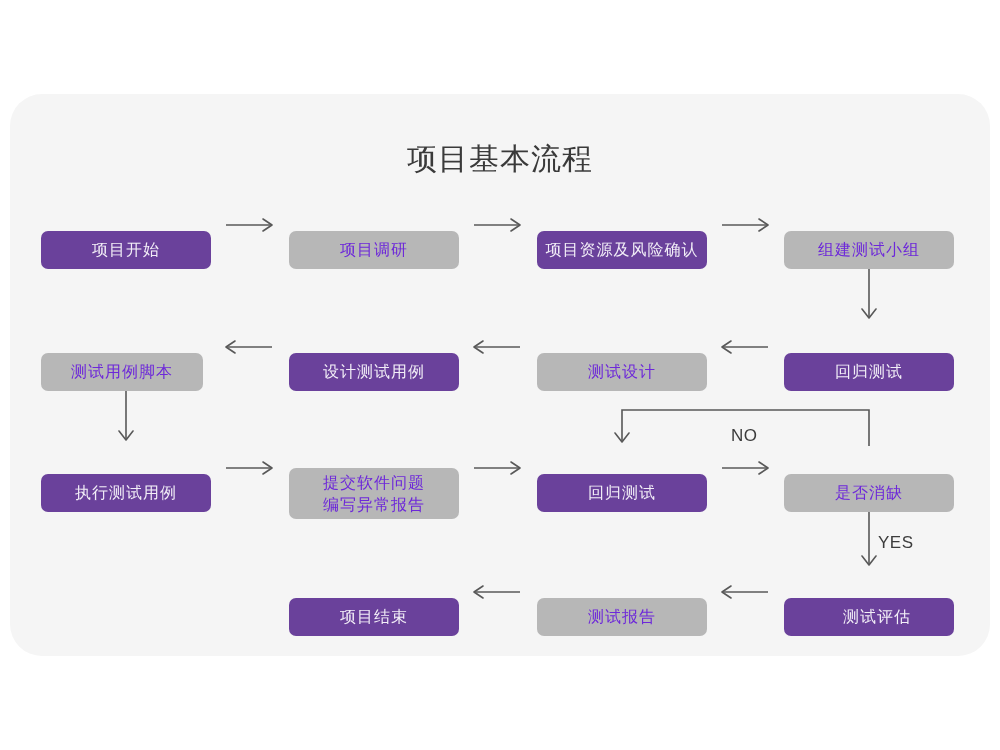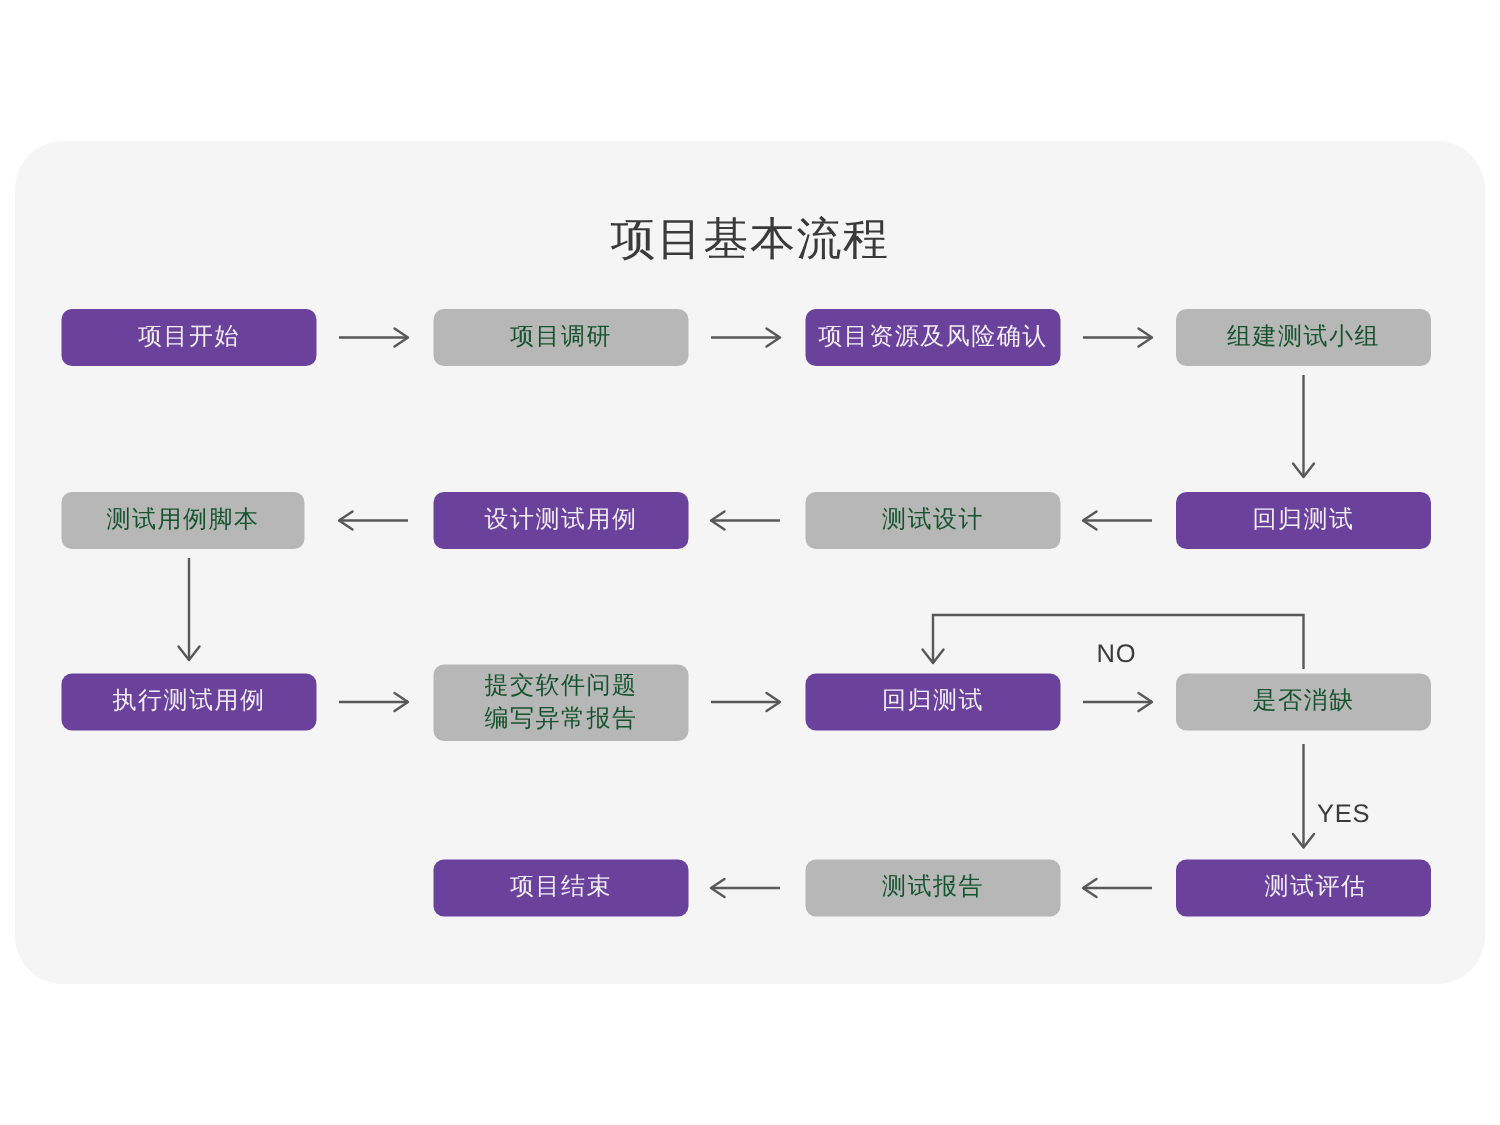--- a/index.html
+++ b/index.html
@@ -51,28 +51,29 @@
     border-radius: 7px;
     display: flex;
     align-items: center;
     justify-content: center;
     text-align: center;
     font-size: 16px;
     line-height: 1.35;
     letter-spacing: 1px;
     white-space: pre-line;
     user-select: none;
+    margin-top: 25px;
   }
   .node.purple {
     background: #6a419b;
     color: #f2eef7;
   }
   .node.gray {
     background: #b7b7b7;
-    color: #14532d;
+    color: #6d28d9;
   }
 
   
   #connectors {
     position: absolute;
     left: 0;
     top: 0;
     width: 1000px;
     height: 750px;
     pointer-events: none;

